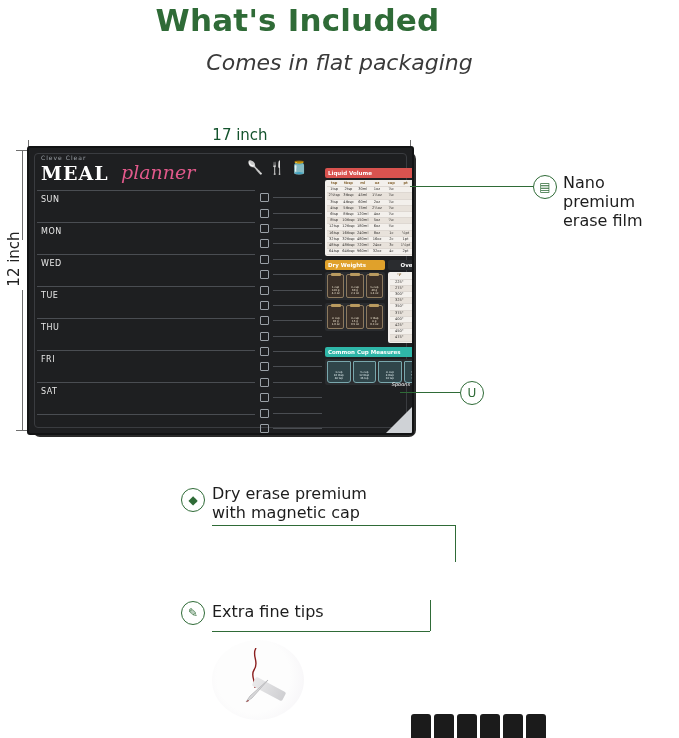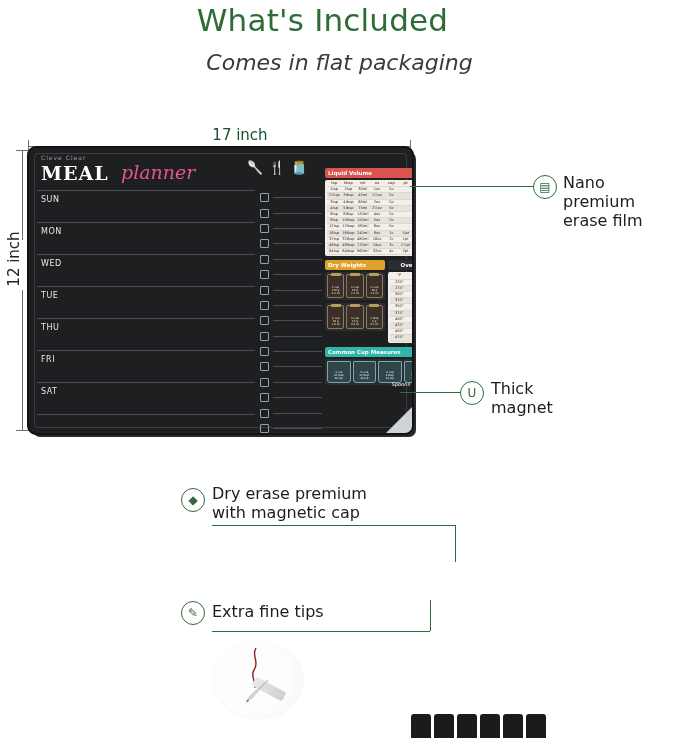--- a/index.html
+++ b/index.html
@@ -22,24 +22,23 @@
   }
 
   
   .title {
     position: absolute;
     top: 2px;
     left: 0;
     width: 595px;
     text-align: center;
     font-size: 31px;
-    font-weight: normal;
+    font-weight: bold;
     color: #2f6b37;
     letter-spacing: 0.2px;
-    padding-left: 25px;
   }
   .subtitle {
     position: absolute;
     top: 50px;
     left: 0;
     width: 679px;
     text-align: center;
     font-size: 22px;
     font-style: italic;
     color: #3a3a3a;
@@ -81,21 +80,21 @@
     border-radius: 7px;
   }
   .board {
     position: absolute;
     left: 27px;
     top: 146px;
     width: 383px;
     height: 285px;
     background: #1e1f21;
     border: 2px solid #121314;
-    border-radius: 9px;
+    border-radius: 3px;
     overflow: hidden;
   }
   .board-inner {
     position: absolute;
     inset: 5px;
     border: 1px solid #3a3c40;
     border-radius: 4px;
   }
 
   
@@ -711,24 +710,20 @@
   <div class="leader" style="left:410px; top:186px; width:123px;"></div>
   <div class="callout-icon" style="left:533px; top:175px;">▤</div>
   <div class="callout-text" style="left:563px; top:173px; width:116px;">
     <div>Nano</div>
     <div>premium</div>
     <div>erase film</div>
   </div>
 
   <div class="leader" style="left:400px; top:392px; width:60px;"></div>
   <div class="callout-icon" style="left:460px; top:381px;">U</div>
-  <div class="callout-text" style="left:491px; top:379px; width:120px;">
-    <div>Thick</div>
-    <div>magnet</div>
-  </div>
 
   <div class="callout-icon" style="left:181px; top:488px;">◆</div>
   <div class="callout-text" style="left:212px; top:484px; width:230px;">
     <div>Dry erase premium</div>
     <div>with magnetic cap</div>
   </div>
   <div class="leader" style="left:212px; top:525px; width:243px;"></div>
   <div class="leader-v" style="left:455px; top:525px; height:37px;"></div>
 
   <div class="callout-icon" style="left:181px; top:601px;">✎</div>

